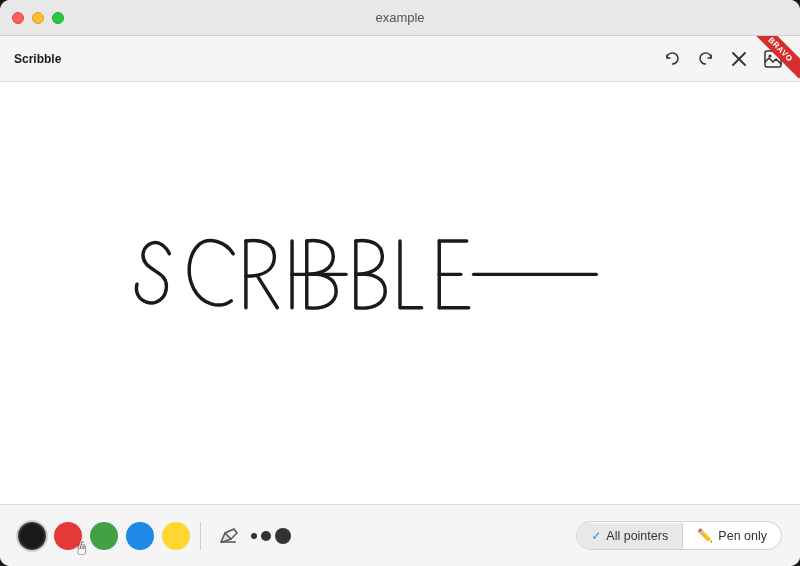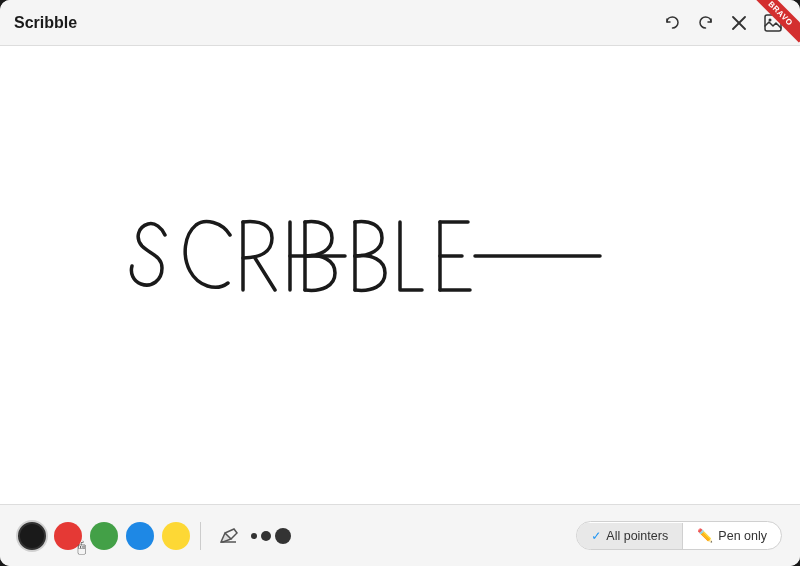--- a/index.html
+++ b/index.html
@@ -66,21 +66,21 @@
       height: 46px;
       display: flex;
       align-items: center;
       padding: 0 14px;
       border-bottom: 1px solid #ddd;
       position: relative;
       flex-shrink: 0;
     }
 
     .app-title {
-      font-size: 16px;
+      font-size: 12px;
       font-weight: 600;
       color: #1a1a1a;
     }
 
     .toolbar-right {
       position: absolute;
       right: 14px;
       display: flex;
       align-items: center;
       gap: 10px;
@@ -238,20 +238,28 @@
 
     .pen-icon {
       font-size: 13px;
     }
   </style>
 </head>
 <body>
 
 <div class="window">
 
+  <div class="titlebar">
+    <div class="traffic-lights">
+      <div class="traffic-light close"></div>
+      <div class="traffic-light minimize"></div>
+      <div class="traffic-light maximize"></div>
+    </div>
+    <span class="title-text">example</span>
+  </div>
 
   <div class="app-toolbar">
     <span class="app-title">Scribble</span>
     <div class="toolbar-right">
       <button class="toolbar-btn" title="Undo">
         <svg width="16" height="16" viewBox="0 0 16 16" fill="none">
           <path d="M3 7 C3 4 5.5 2 8.5 2 C11.5 2 14 4.5 14 7.5 C14 10.5 11.5 13 8.5 13" stroke="#333" stroke-width="1.5" fill="none" stroke-linecap="round"></path>
           <polyline points="3,4 3,7 6,7" stroke="#333" stroke-width="1.5" fill="none" stroke-linecap="round" stroke-linejoin="round"></polyline>
         </svg>
       </button>

